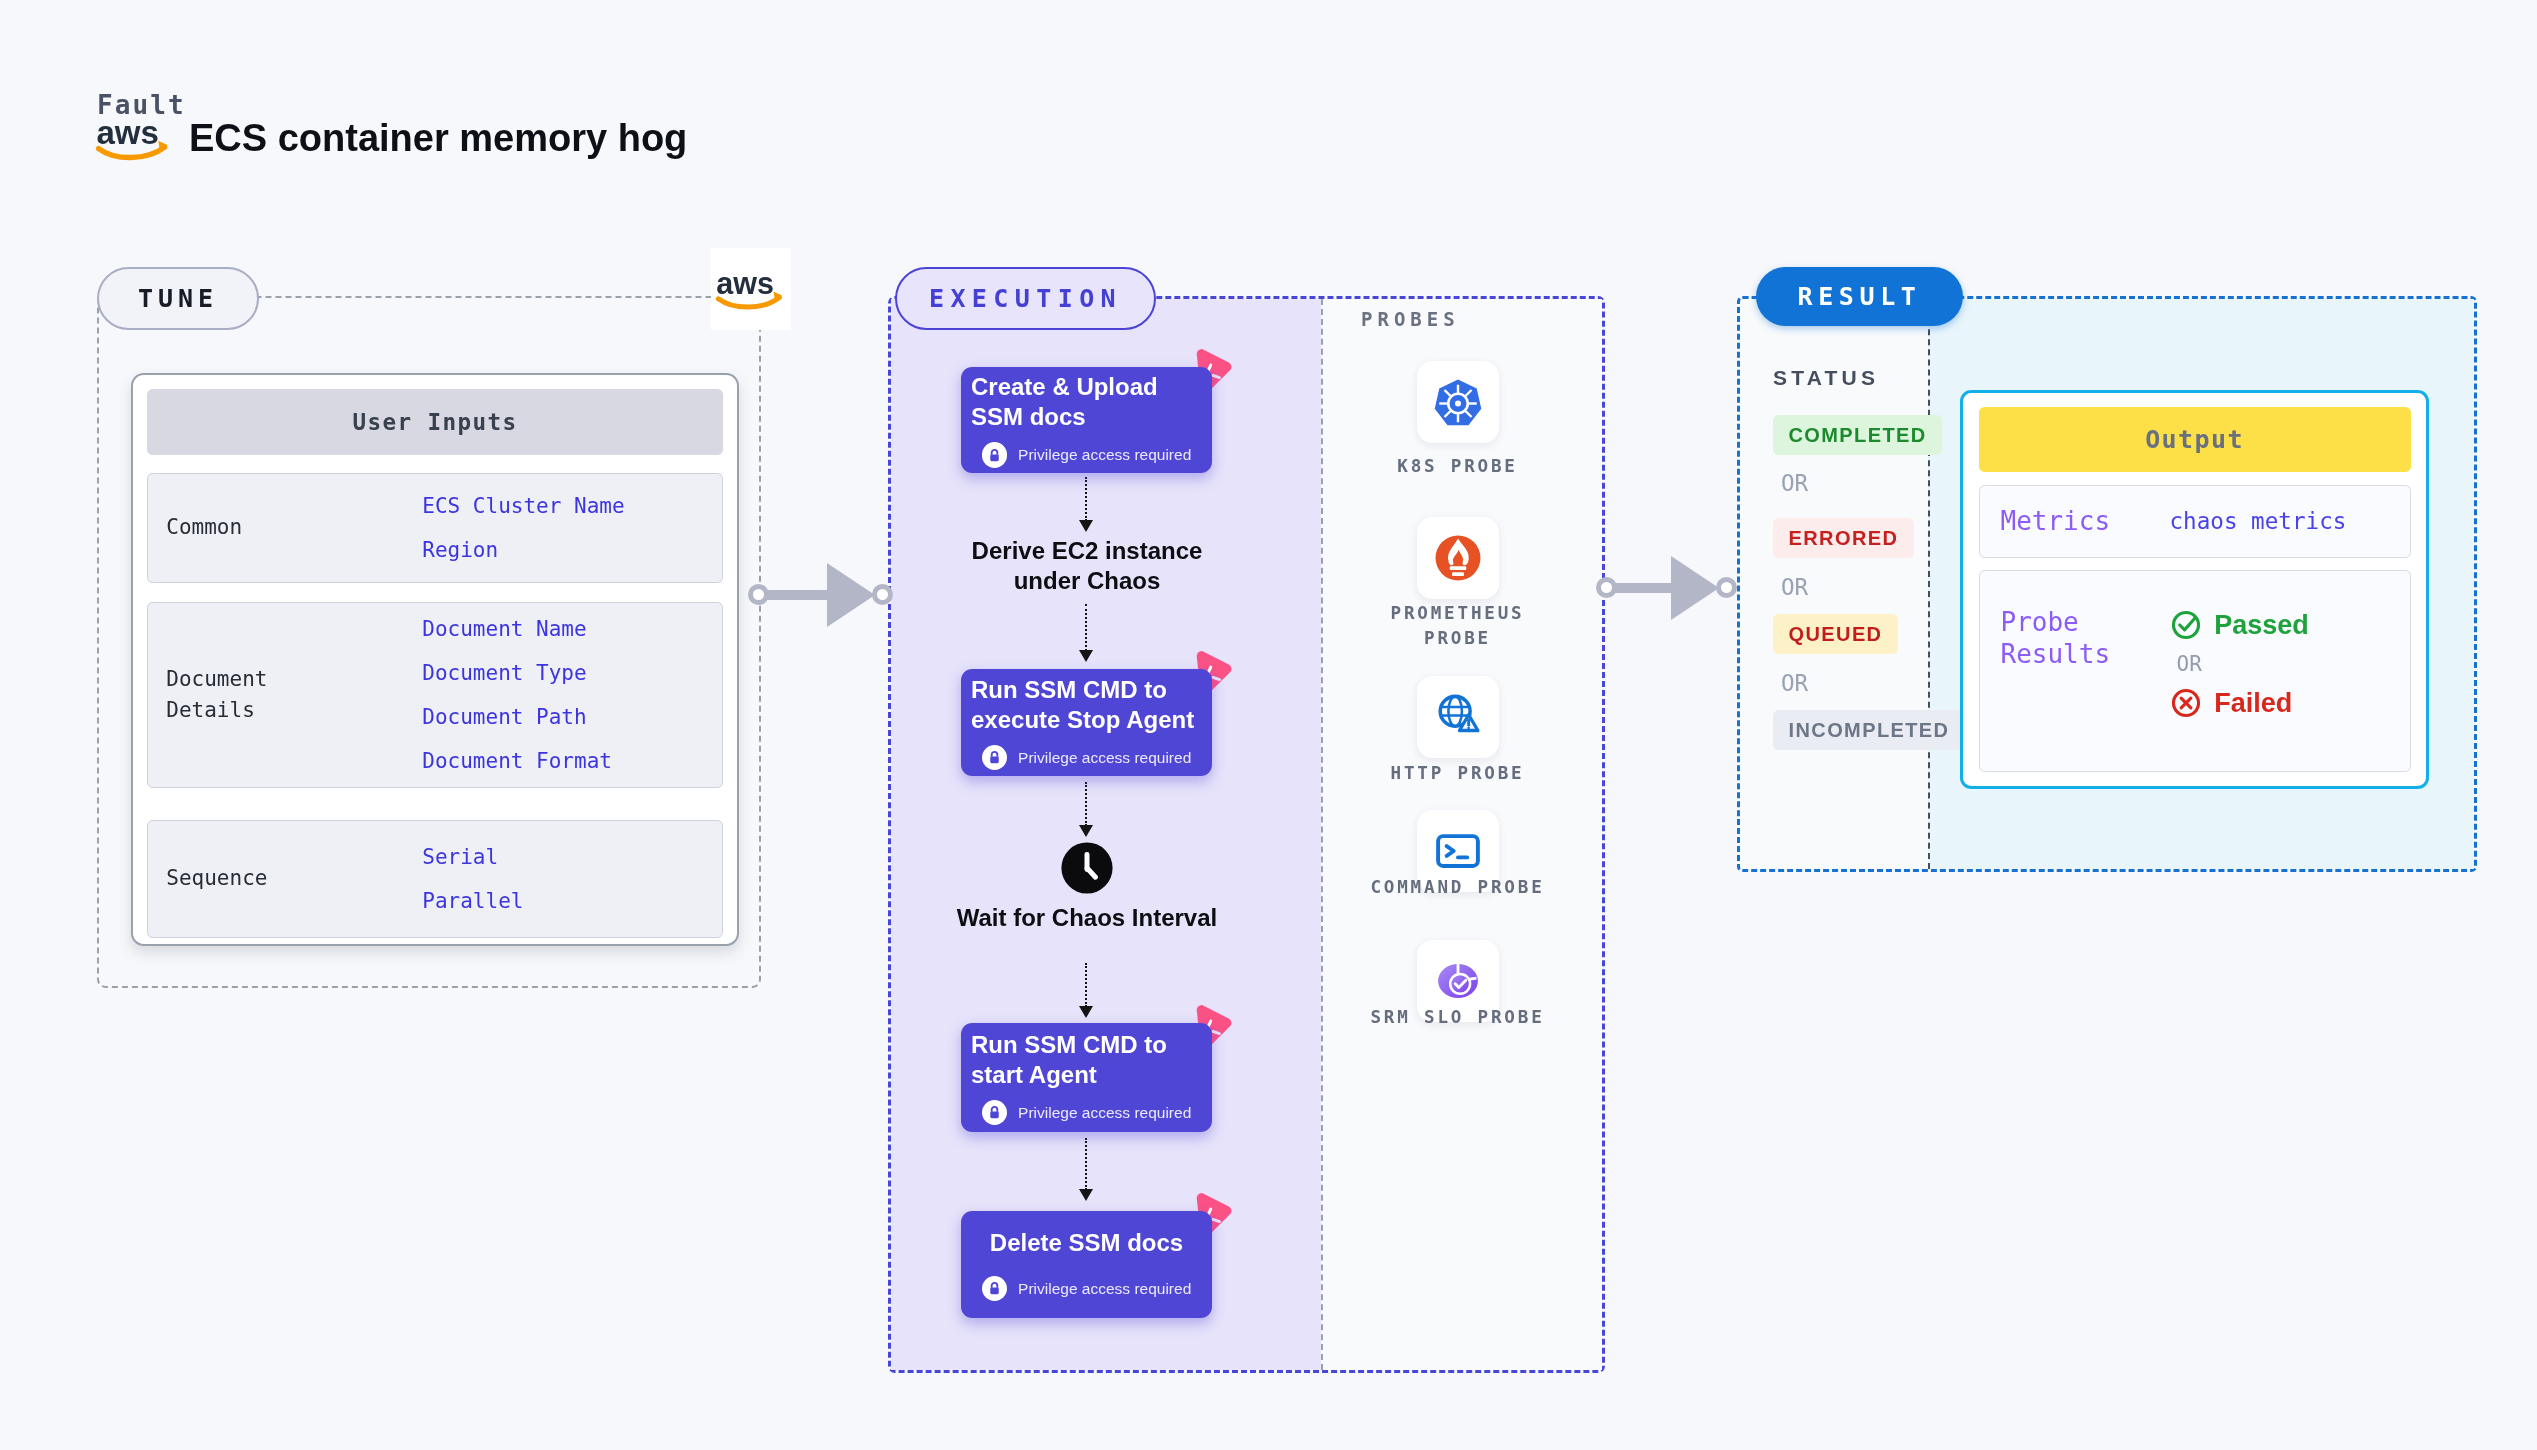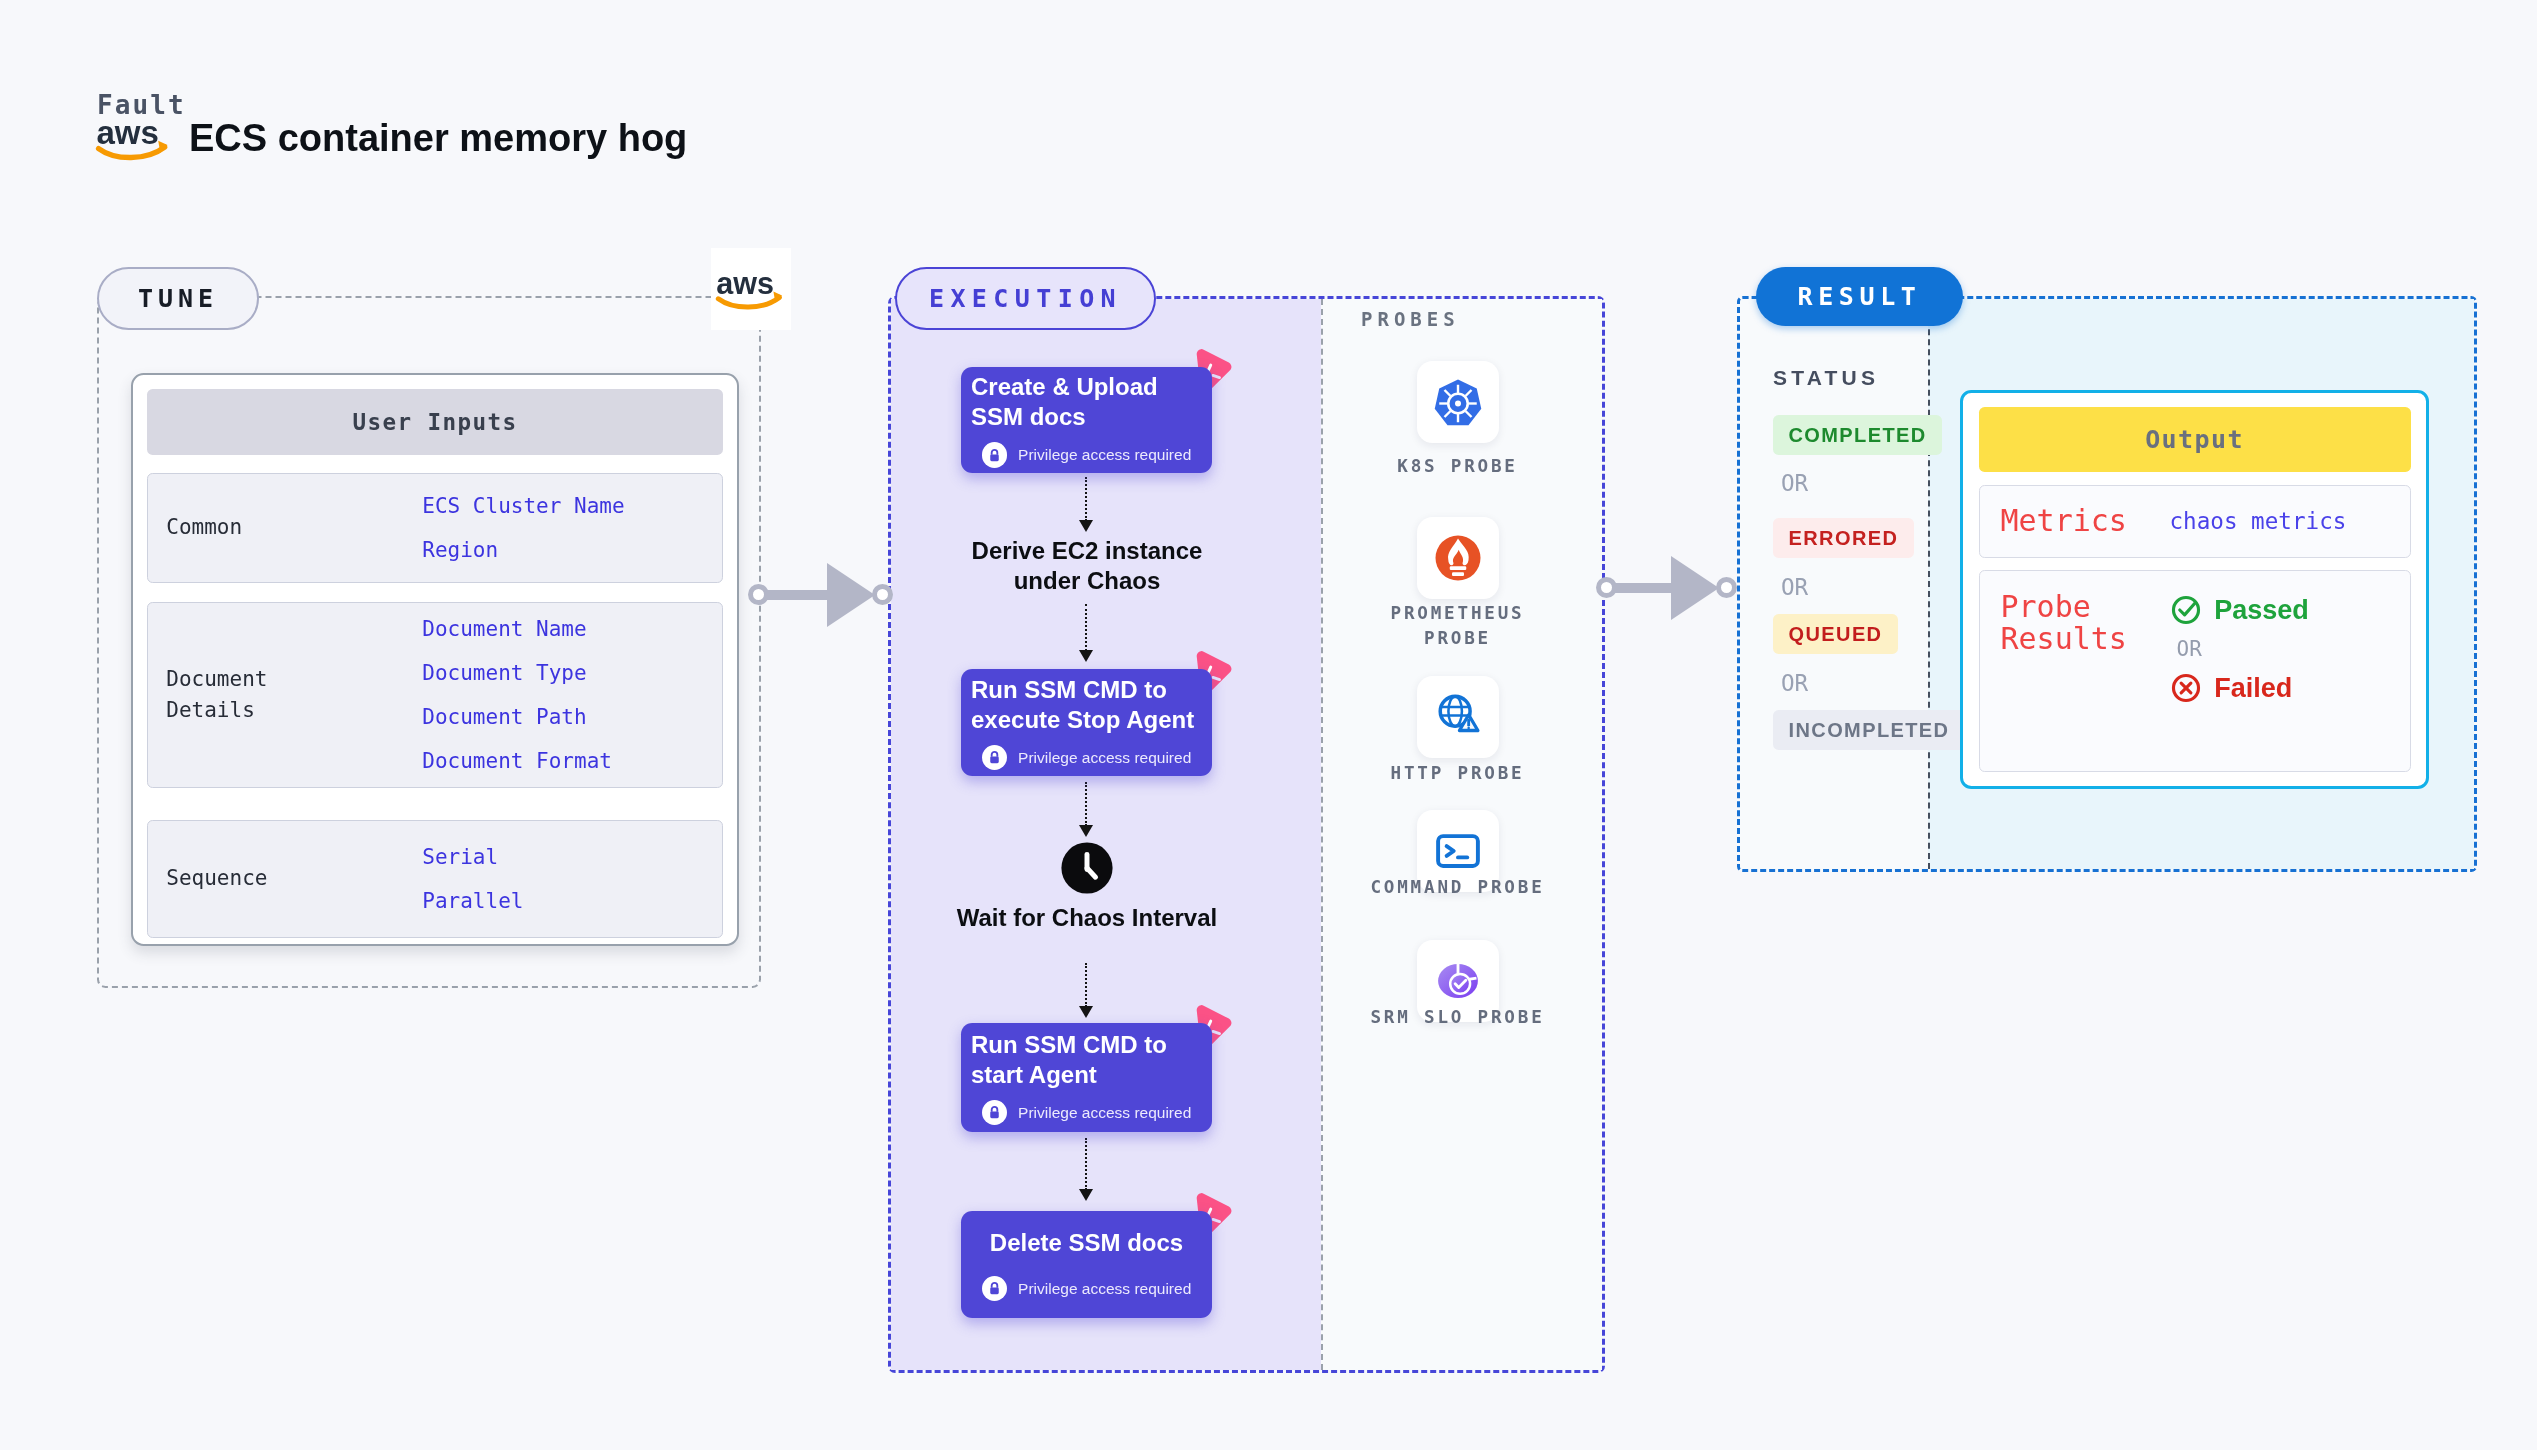--- a/index.html
+++ b/index.html
@@ -80,23 +80,23 @@
   .status-or{left:1781px;font-size:22.6px;color:#99a1b3;z-index:3;}
 
   
   .output-card{left:1960px;top:390px;width:469px;height:399px;background:#ffffff;border:3.5px solid #12b0e8;
                border-radius:11.3px;box-sizing:border-box;padding:14px 15.5px;z-index:4;
                display:flex;flex-direction:column;gap:12.7px;}
   .output-header{height:65px;background:#fde047;border-radius:5.6px;display:flex;align-items:center;justify-content:center;
                  font-weight:bold;font-size:25px;letter-spacing:1.4px;color:#69707f;}
   .output-row{background:#fafbfe;border:1.4px solid #d8dbe6;border-radius:5.6px;display:flex;box-sizing:border-box;}
   .metrics-row{height:73px;align-items:center;}
-  .output-row-label{width:169px;padding-left:21px;font-size:30px;color:#ef4444;line-height:32px;}
+  .output-row-label{width:169px;padding-left:21px;font-size:26px;color:#8b5cf6;line-height:32px;}
   .metrics-value{font-size:22.6px;color:#4a42e9;}
-  .probe-results-row{flex:1;align-items:flex-start;padding-top:20px;}
+  .probe-results-row{flex:1;align-items:flex-start;padding-top:35px;}
   .pr-values{display:flex;flex-direction:column;gap:11px;padding-top:2.8px;}
   .pr-line{display:flex;align-items:center;gap:12.7px;}
   .pr-passed{color:#1ea33c;font-weight:bold;font-size:27px;}
   .pr-failed{color:#d8271c;font-weight:bold;font-size:27px;}
   .pr-or{color:#949cad;font-size:21px;padding-left:7px;}
 </style>
 </head>
 <body>
 
 <div class="canvas">

